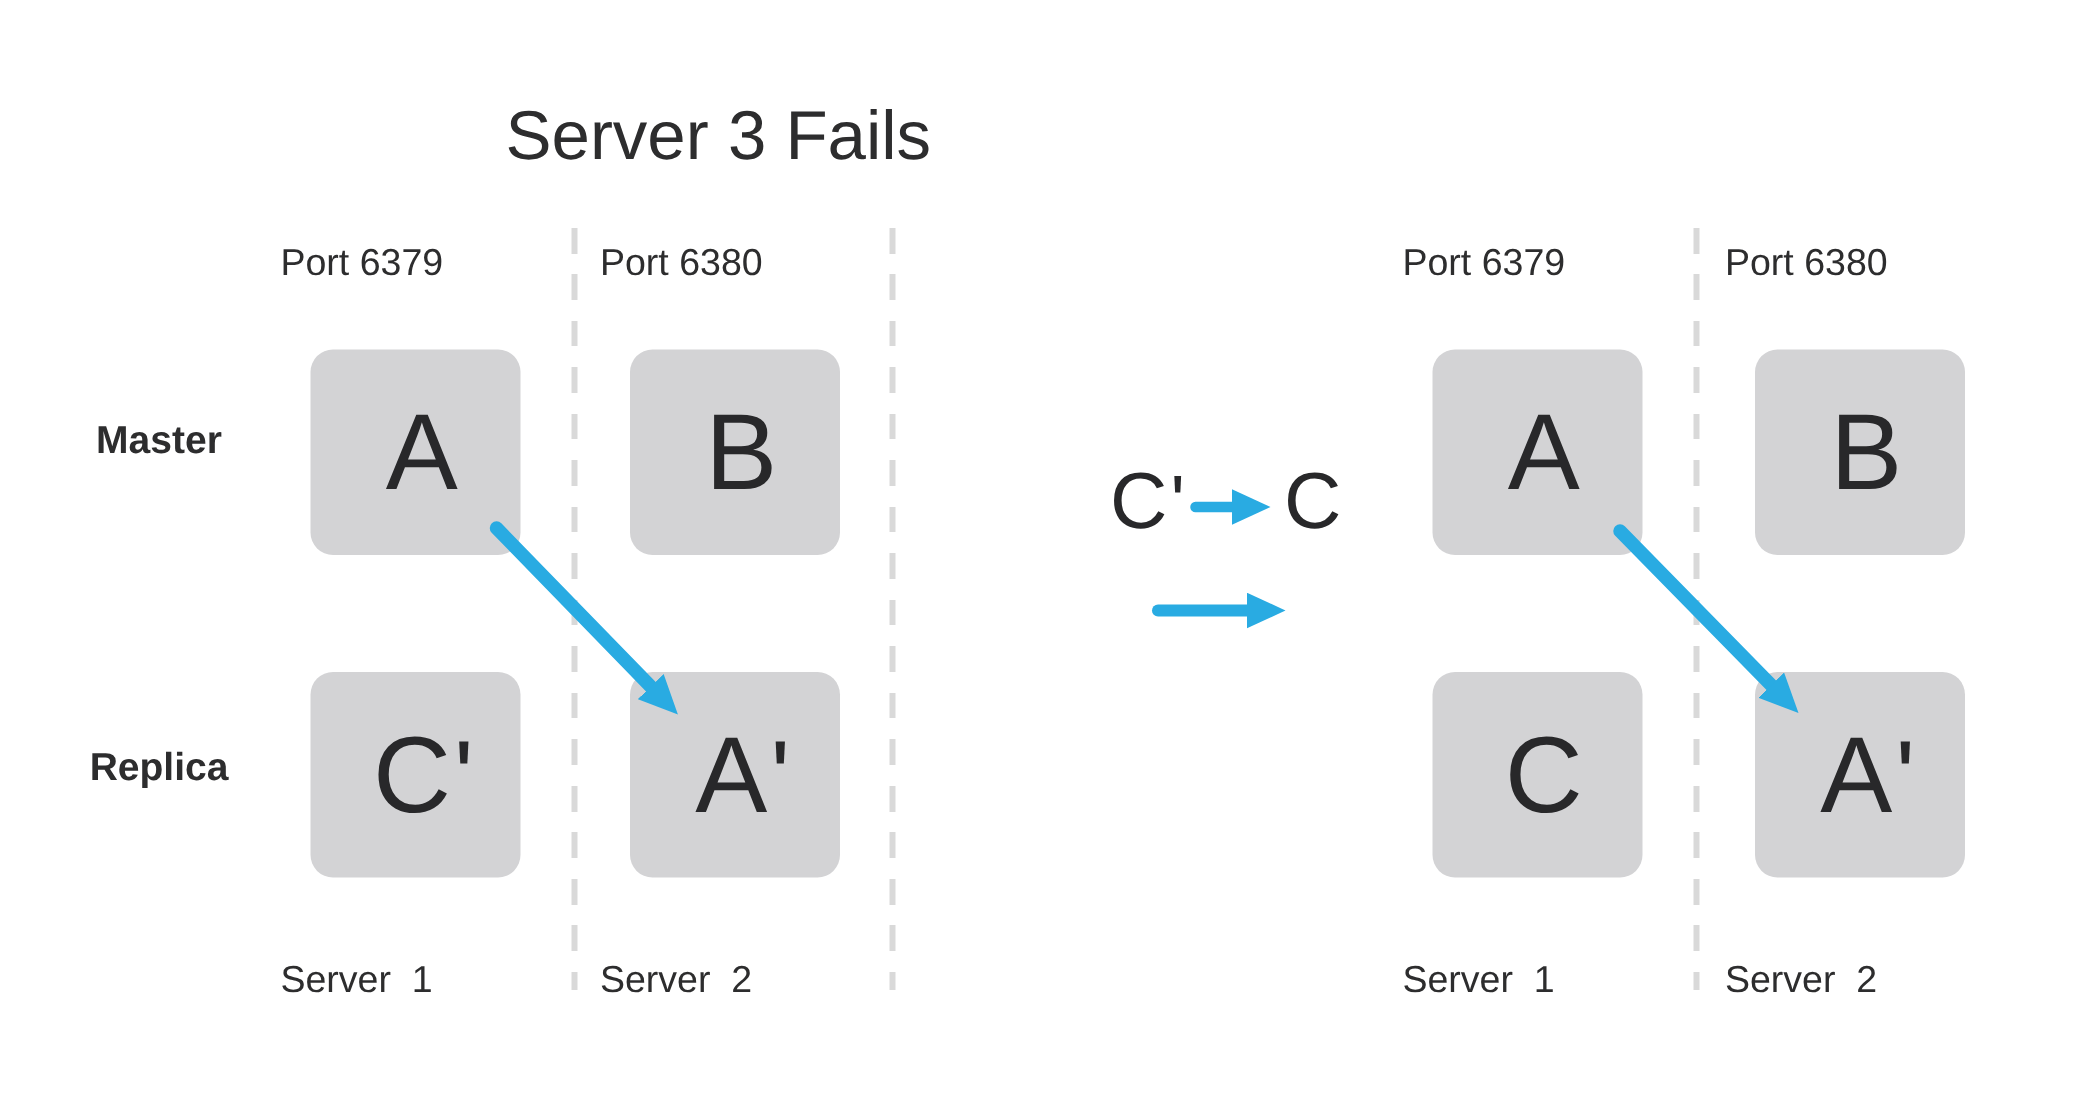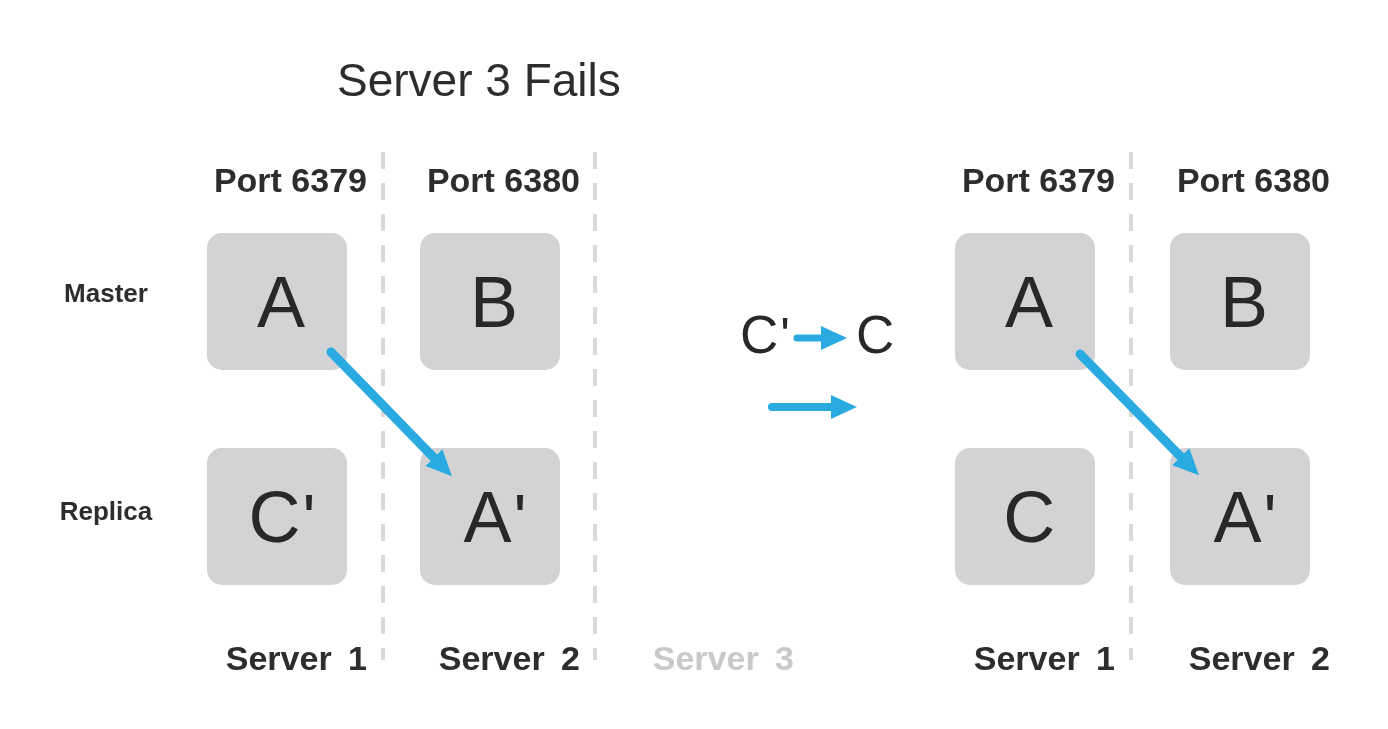--- a/index.html
+++ b/index.html
@@ -5,29 +5,29 @@
   html,body{margin:0;padding:0;background:#ffffff;}
   .canvas{
     position:relative;
     width:1388px;height:729px;
     background:#ffffff;
     overflow:hidden;
     font-family:"Liberation Sans","DejaVu Sans",sans-serif;
     color:var(--text,#2d2d2e);
   }
   .title{
-    position:absolute;left:337px;top:55px;
+    position:absolute;left:337px;top:65px;
     font-size:46px;line-height:1.1;font-weight:400;
     color:var(--text,#2d2d2e);
     letter-spacing:0px;
   }
   .port-label,.server-label{
     position:absolute;top:160px;width:180px;
-    text-align:right;
-    font-size:34px;font-weight:700;line-height:1.2;
+    text-align:left;
+    font-size:25px;font-weight:400;line-height:1.2;
     color:var(--text,#2d2d2e);
   }
   .server-label{top:638px;word-spacing:7px;}
   .server-label.muted{color:var(--muted,#c9c9c9);}
   .row-label{
     position:absolute;left:38px;width:136px;
     text-align:center;
     font-size:26px;font-weight:700;line-height:1.2;
     color:var(--text,#2d2d2e);
   }
@@ -88,21 +88,20 @@
   </div>
   <div class="node" style="left:207px;top:448px;">
     <span class="letter"><span>C</span><span class="prime">'</span></span>
   </div>
   <div class="node" style="left:420px;top:448px;">
     <span class="letter"><span>A</span><span class="prime">'</span></span>
   </div>
 
   <div class="server-label" style="left:187px;">Server 1</div>
   <div class="server-label" style="left:400px;">Server 2</div>
-  <div class="server-label muted" style="left:614px;">Server 3</div>
 
   <div class="note-text" style="left:740px;">
     <span>C</span><span class="prime">'</span>
   </div>
   <div class="note-text" style="left:856px;">C</div>
 
   <div class="port-label" style="left:935px;">Port 6379</div>
   <div class="port-label" style="left:1150px;">Port 6380</div>
 
   <div class="dash-line" style="left:1129px;"></div>

